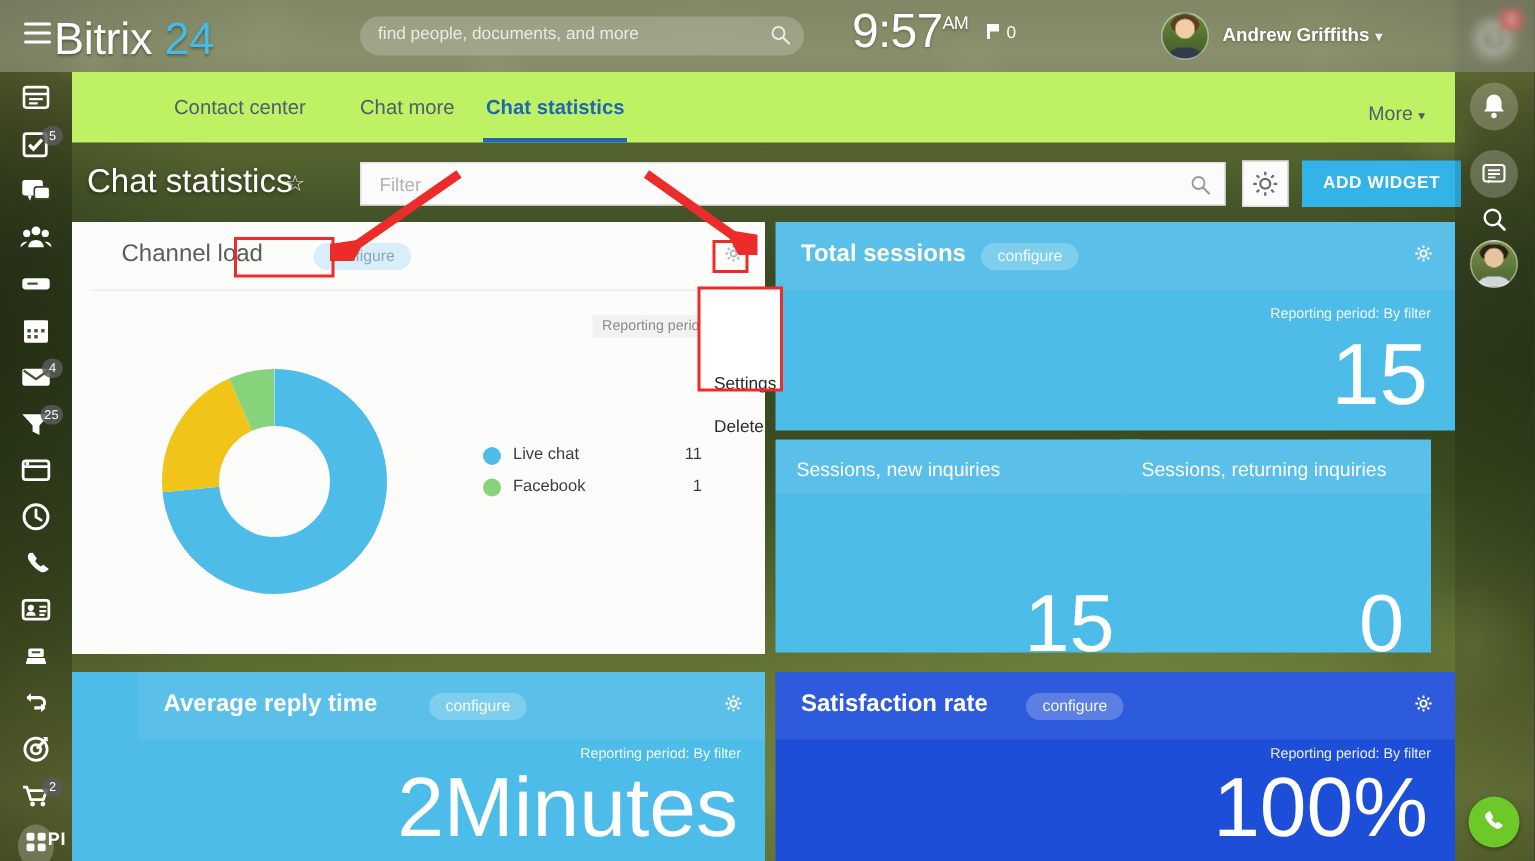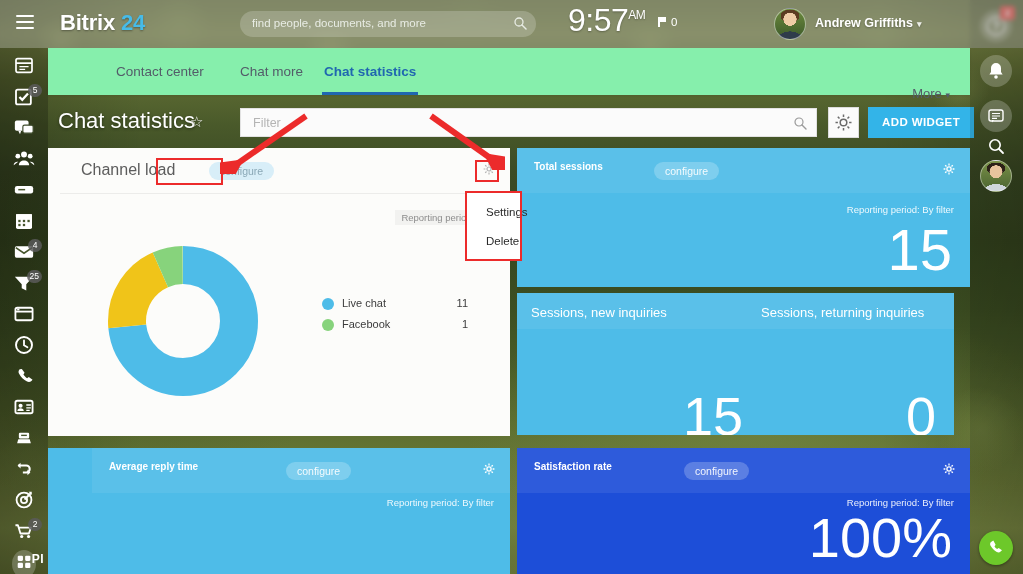--- a/index.html
+++ b/index.html
@@ -48,22 +48,22 @@
     position:absolute; top:0; left:0; right:0; height:48px;
     background: rgba(150,150,150,.45);
     backdrop-filter: blur(2px);
     z-index: 30;
   }
   #hamburger {
     position:absolute; left:16px; top:15px; width:18px; height:14px; cursor:pointer;
   }
   #hamburger i { display:block; height:2px; background:#fff; margin-bottom:4px; border-radius:1px; }
   #logo {
-    position:absolute; left:60px; top:10px;
-    font-size:22px; font-weight:bold; color:#fff; letter-spacing:-.2px;
+    position:absolute; left:36px; top:10px;
+    font-size:30px; font-weight:normal; color:#fff; letter-spacing:-.2px;
     text-shadow: 0 1px 2px rgba(0,0,0,.35);
   }
   #logo .num { color:#46bbe8; }
   #searchbox {
     position:absolute; left:240px; top:11px; width:296px; height:26px;
     background: rgba(255,255,255,.20);
     border-radius: 13px;
     color:#e8ece4; font-size:11.5px;
     padding: 6px 30px 0 12px;
     white-space:nowrap; overflow:hidden;
@@ -141,33 +141,33 @@
     border:1px solid rgba(255,255,255,.4); cursor:pointer;
   }
   #callbtn {
     position:absolute; right:10px; bottom:9px; width:34px; height:34px; border-radius:50%;
     background:#6dc82a; box-shadow:0 1px 3px rgba(0,0,0,.4); cursor:pointer; z-index:40;
   }
 
   
   #tabs {
     position:absolute; left:48px; top:48px; width:922px; height:47px;
-    background:#86efac; z-index:10;
+    background:#bef264; z-index:10;
     box-shadow: 0 1px 2px rgba(0,0,0,.08);
   }
   .tab {
     position:absolute; top:0; height:47px; line-height:47px;
     font-size:13.5px; color:#535c69; cursor:pointer; padding:0 2px;
   }
   .tab.active { color:#2067b0; font-weight:bold; }
   .tab.active:after {
     content:""; position:absolute; left:0; right:0; bottom:0; height:3px; background:#2067b0;
   }
   #more-btn {
-    position:absolute; right:20px; top:12px; height:36px; line-height:67px;
+    position:absolute; right:20px; top:0; height:36px; line-height:55px;
     font-size:13px; color:#535c69; cursor:pointer;
   }
 
   
   #pagetitle {
     position:absolute; left:58px; top:108px;
     font-size:22px; color:#fff; font-weight:300;
     text-shadow:0 1px 3px rgba(0,0,0,.45);
   }
   #fav-star {
@@ -192,21 +192,21 @@
     padding:0 14px; background:#33b4e8; color:#fff;
     font-size:11.5px; font-weight:bold; letter-spacing:.4px; cursor:pointer;
   }
 
   
   .widget { position:absolute; overflow:hidden; }
   .w-head {
     position:relative; height:45px;
   }
   .w-title {
-    position:absolute; left:17px; top:13px; font-size:10px; font-weight:600;
+    position:absolute; left:17px; top:13px; font-size:16px; font-weight:600;
   }
   .w-configure {
     position:absolute; top:14px; height:18px; line-height:18px;
     padding:0 11px; border-radius:9px; font-size:10.5px; cursor:pointer;
   }
   .w-gear {
     position:absolute; right:13px; top:13px; width:16px; height:16px; cursor:pointer;
   }
   .w-period {
     position:absolute; right:16px; font-size:9.5px;
@@ -256,21 +256,21 @@
   #w-sat { left:517px; top:448px; width:453px; height:126px; }
   #w-sat .w-period { top:49px; }
   #w-sat .w-value { top:62px; font-size:56px; }
 
   
   #ctxmenu {
     position:absolute; left:466px; top:192px; width:55px; height:68px;
     background:#fff; z-index:60;
   }
   .ctxitem {
-    position:absolute; left:20px; font-size:11.5px; color:#2a2a2a; cursor:pointer;
+    position:absolute; left:10px; font-size:11.5px; color:#2a2a2a; cursor:pointer;margin-top:44px;
   }
 
   
   .ann-box {
     position:absolute; border:2px solid #ec2b2b; z-index:70; pointer-events:none;
   }
   .ann-arrow { position:absolute; z-index:71; pointer-events:none; }
 </style>
 </head>
 <body>
@@ -576,20 +576,21 @@
     <div class="w-title">Average reply time</div>
     <div class="w-configure" style="left:194px;">configure</div>
     <svg class="w-gear" viewBox="0 0 16 16">
       <g fill="none" stroke="#fff" stroke-width="1.3">
         <circle cx="8" cy="8" r="2.1"></circle>
         <path d="M8 2.6v1.8M8 11.6v1.8M2.6 8h1.8M11.6 8h1.8M4.2 4.2l1.3 1.3M10.5 10.5l1.3 1.3M11.8 4.2l-1.3 1.3M5.5 10.5l-1.3 1.3"></path>
       </g>
     </svg>
   </div>
   <div class="w-period">Reporting period: By filter</div>
+  <div class="w-value">2Minutes</div>
 </div>
 
 <div class="widget w-yellow" id="w-sat">
   <div class="w-head">
     <div class="w-title">Satisfaction rate</div>
     <div class="w-configure" style="left:167px;">configure</div>
     <svg class="w-gear" viewBox="0 0 16 16">
       <g fill="none" stroke="#fff" stroke-width="1.3">
         <circle cx="8" cy="8" r="2.1"></circle>
         <path d="M8 2.6v1.8M8 11.6v1.8M2.6 8h1.8M11.6 8h1.8M4.2 4.2l1.3 1.3M10.5 10.5l1.3 1.3M11.8 4.2l-1.3 1.3M5.5 10.5l-1.3 1.3"></path>

